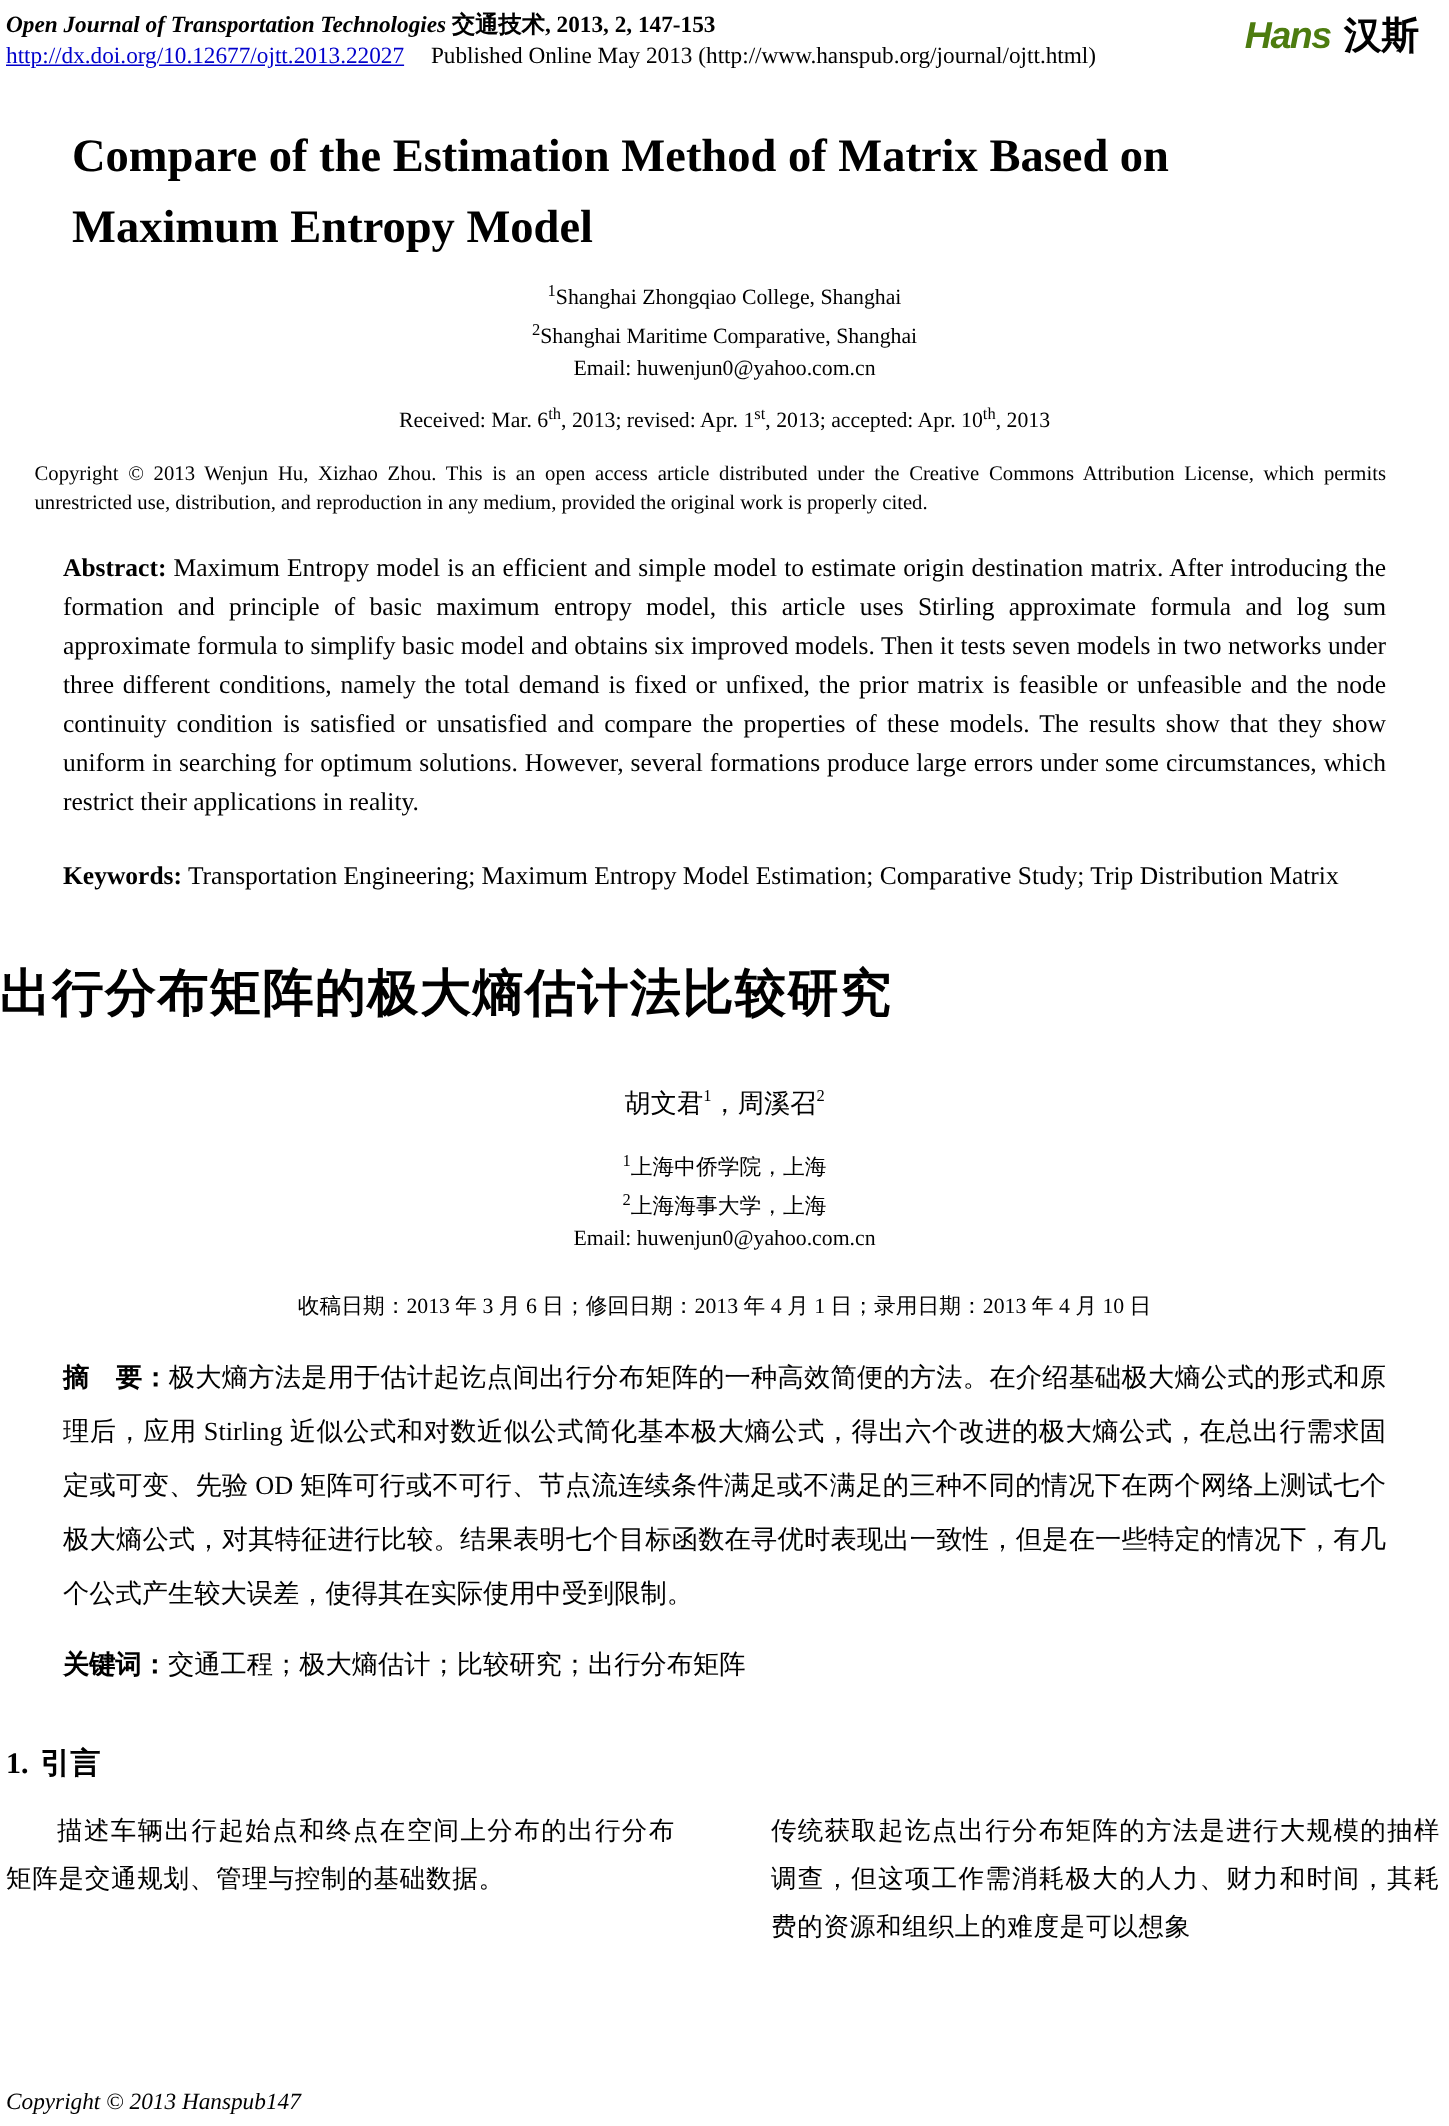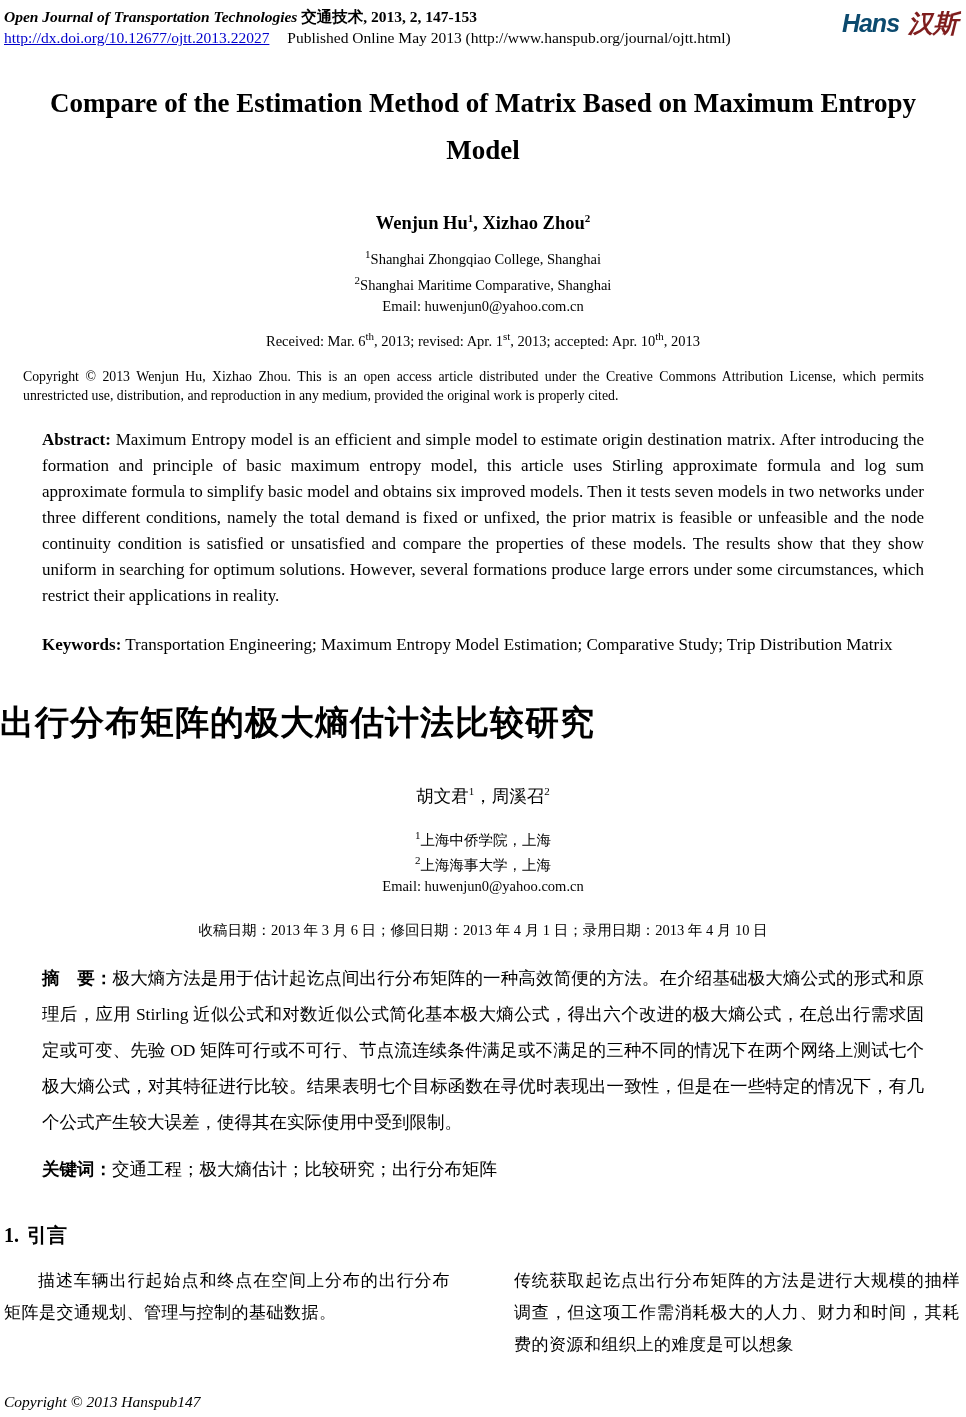--- a/index.html
+++ b/index.html
@@ -12,37 +12,37 @@
     background: #ffffff;
     color: #000000;
     font-family: "Liberation Serif", "DejaVu Serif", serif;
     overflow: hidden;
   }
   
   .header {
     display: flex;
     justify-content: space-between;
     align-items: flex-start;
-    padding: 6px 8px 0 4px;
+    padding: 6px 20px 0 4px;
   }
   .header-left { font-size: 15.5px; line-height: 21px; }
   .journal-name { font-weight: bold; font-style: italic; }
   .journal-issue { font-weight: bold; }
   .doi-line { font-size: 15.5px; }
   .doi-link { color: #0000cc; text-decoration: underline; }
   .published-text { color: #000; margin-left: 14px; }
   .logo { font-family: "Liberation Sans", "DejaVu Sans", sans-serif; font-size: 25px; font-weight: bold; white-space: nowrap; padding-top: 1px; }
-  .logo-hans { color: #0c4a6e; font-style: italic; letter-spacing: -1px; }
-  .logo-hansi { color: #7f1d1d; margin-left: 2px; font-style: italic; }
+  .logo-hans { color: #4d7c0f; font-style: italic; letter-spacing: -1px; }
+  .logo-hansi { color: #000000; margin-left: 2px; }
   
   .title-en {
     margin: 32px auto 10px auto;
     max-width: 870px;
-    text-align: center;
-    font-size: 27px;
+    text-align: left;
+    font-size: 31px;
     font-weight: bold;
     line-height: 47px;
   }
   .authors-en {
     margin-top: 38px;
     text-align: center;
     font-size: 18.5px;
     font-weight: bold;
   }
   .authors-en sup, .affil sup, .received sup, .authors-cn sup { font-size: 11px; }
@@ -136,23 +136,20 @@
       </div>
     </div>
     <div class="logo">
       <span class="logo-hans">Hans</span>
       <span class="logo-hansi">汉斯</span>
     </div>
   </div>
 
   <h1 class="title-en">Compare of the Estimation Method of Matrix Based on Maximum Entropy Model</h1>
 
-  <div class="authors-en">
-    <span>Wenjun Hu</span><sup>1</sup><span>, </span><span>Xizhao Zhou</span><sup>2</sup>
-  </div>
 
   <div class="affil-block">
     <div class="affil"><sup>1</sup><span>Shanghai Zhongqiao College, Shanghai</span></div>
     <div class="affil"><sup>2</sup><span>Shanghai Maritime Comparative, Shanghai</span></div>
     <div>Email: huwenjun0@yahoo.com.cn</div>
   </div>
 
   <div class="received">
     <span>Received: Mar. 6</span><sup>th</sup><span>, 2013; revised: Apr. 1</span><sup>st</sup><span>, 2013; accepted: Apr. 10</span><sup>th</sup><span>, 2013</span>
   </div>

